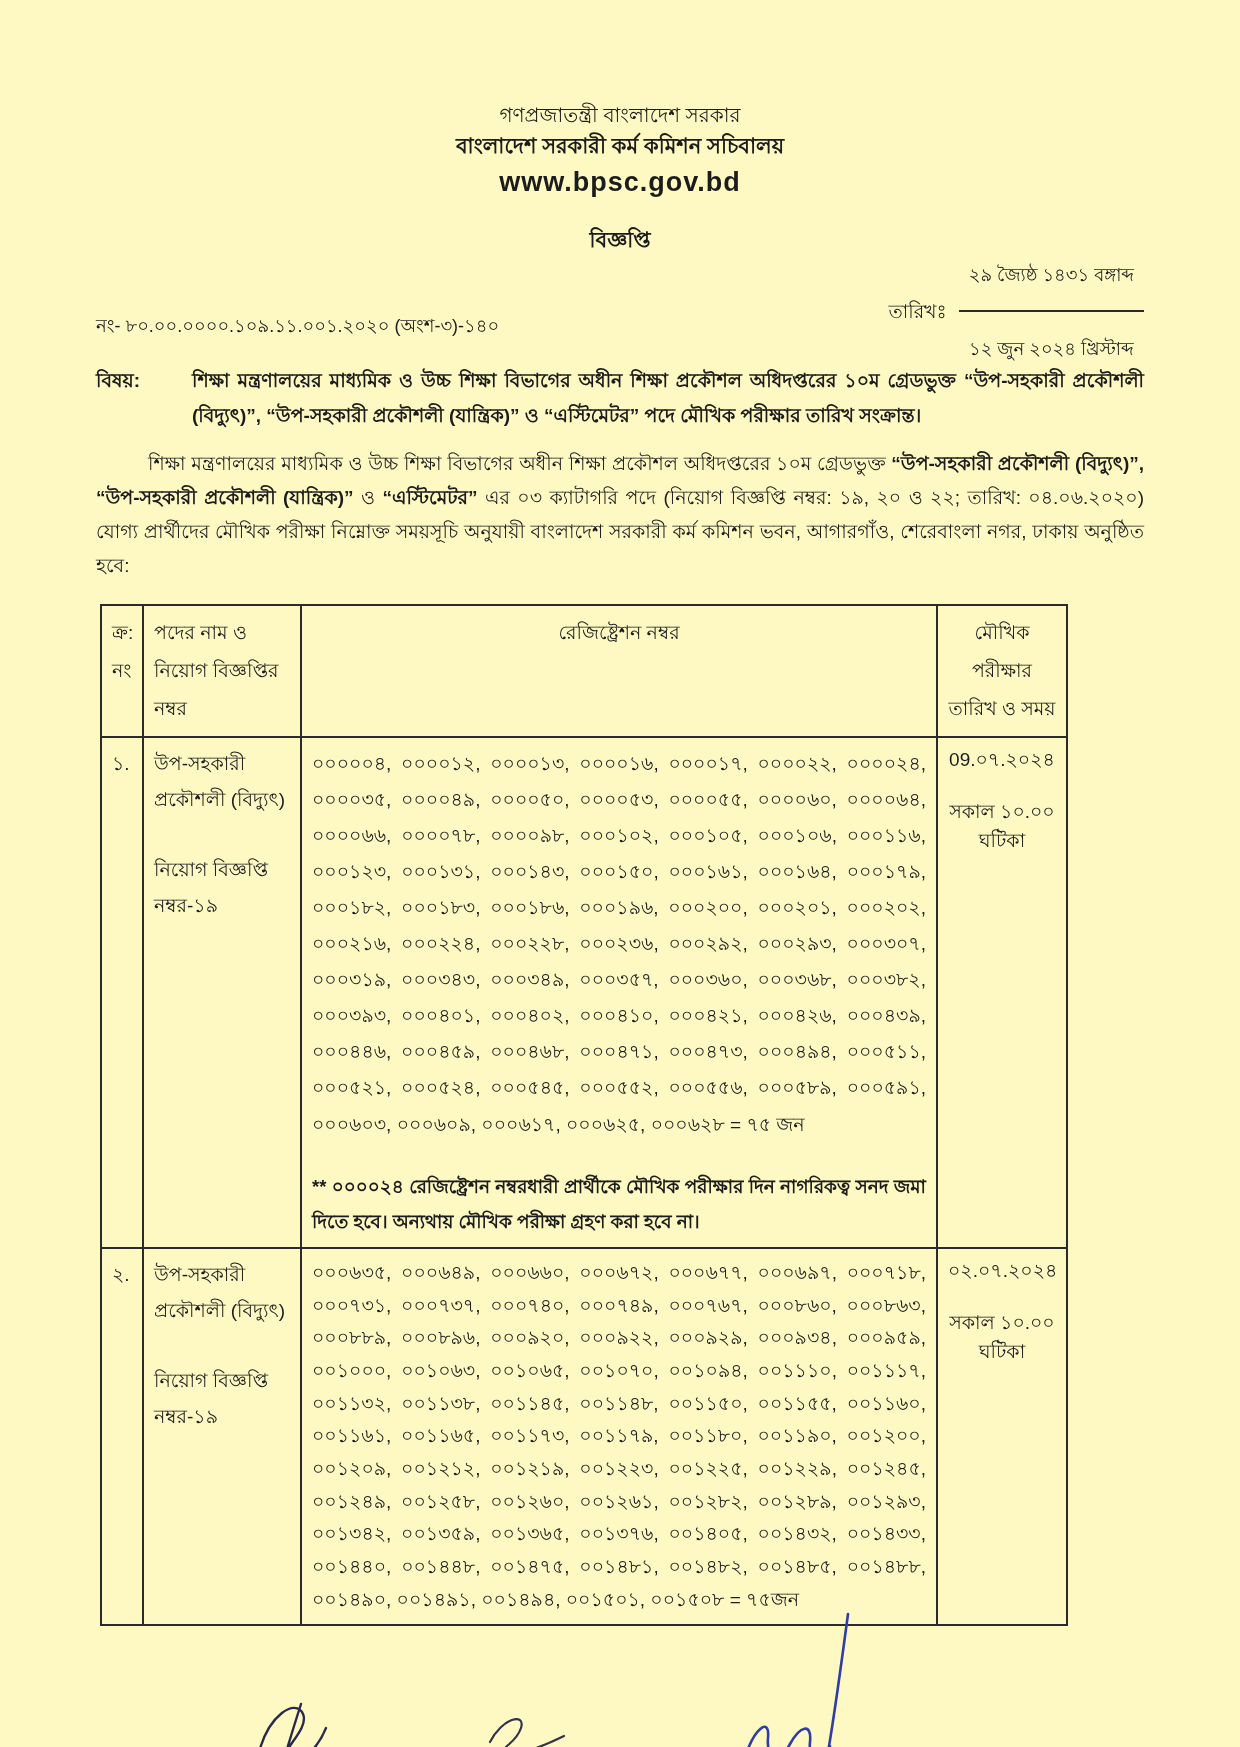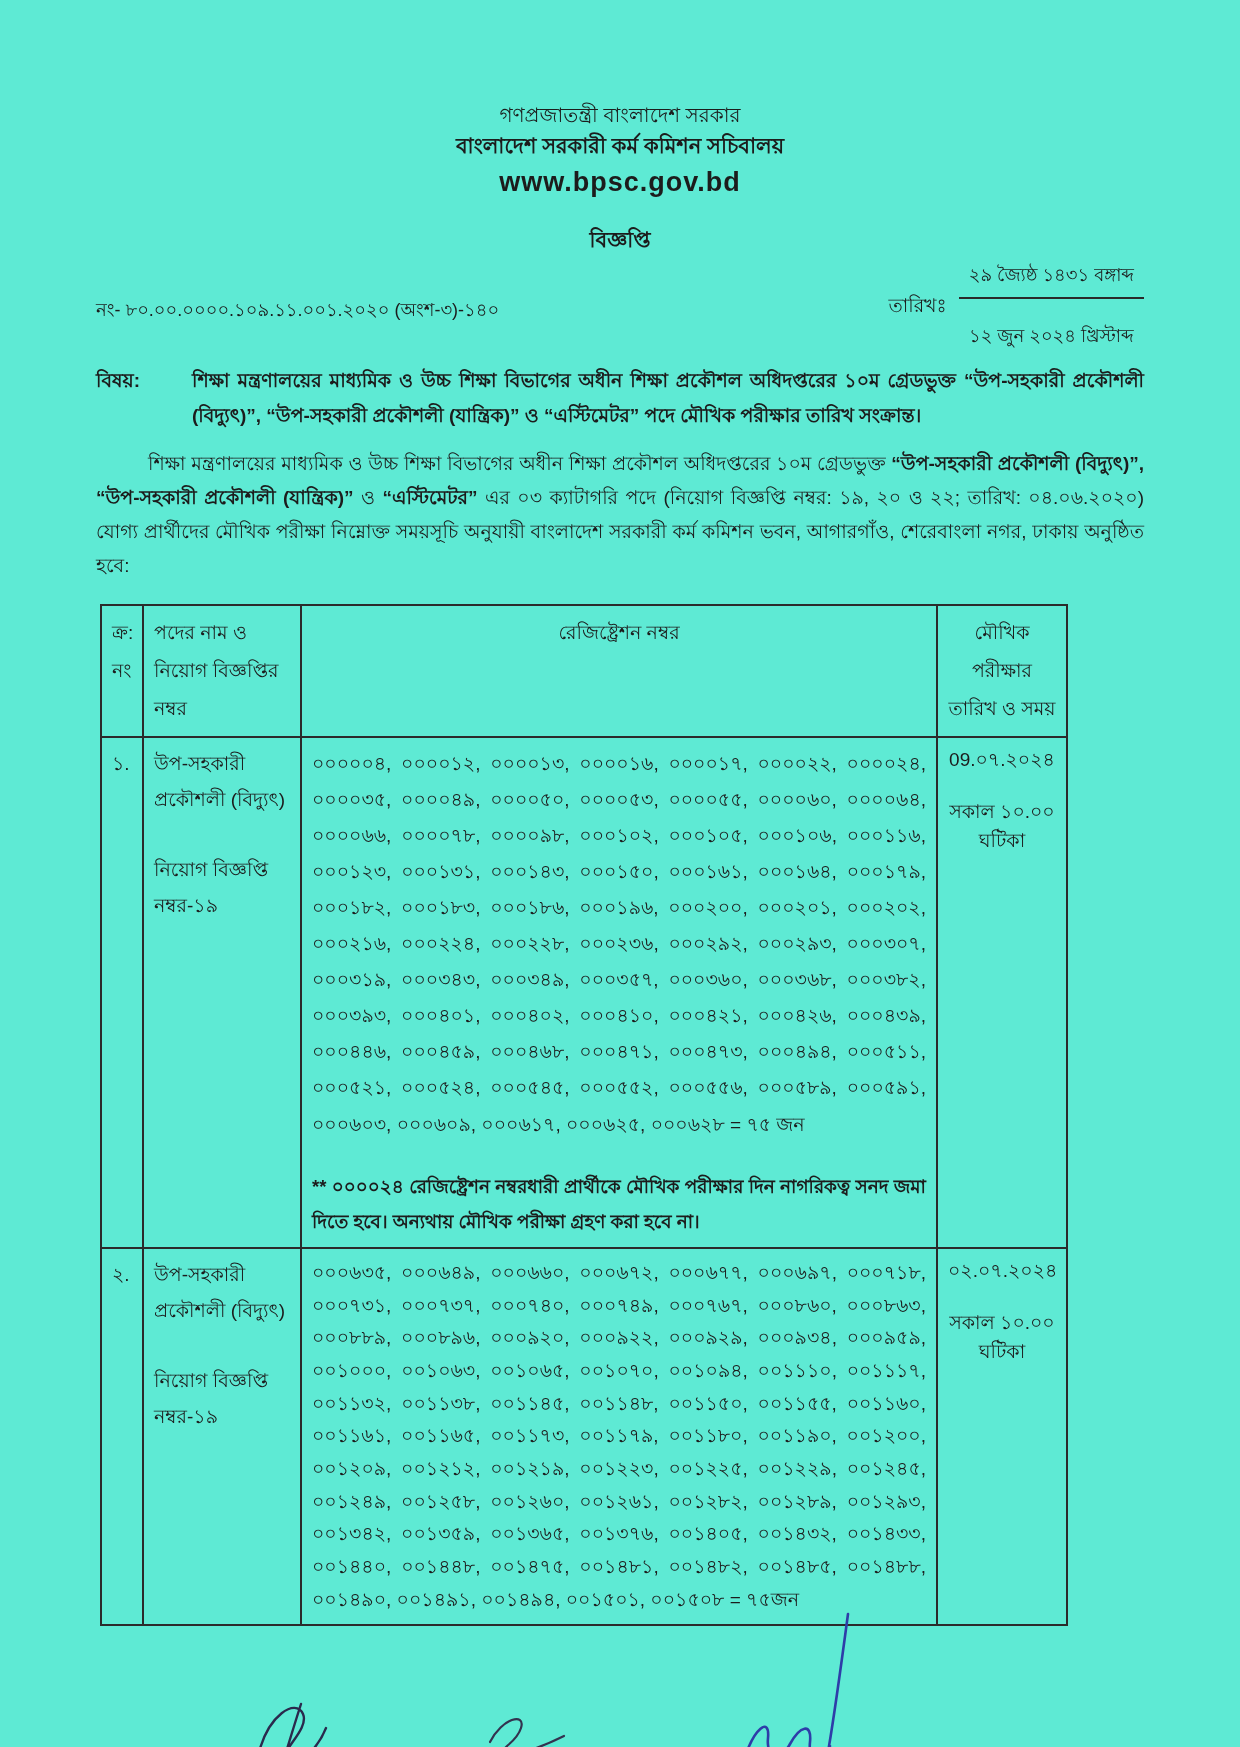--- a/index.html
+++ b/index.html
@@ -1,39 +1,39 @@
 <!DOCTYPE html>
 <html><head>
 <meta charset="utf-8">
 <style>
   html,body { margin:0; padding:0; background:#ffffff; }
   .page {
     position:relative;
     width:1240px; height:1747px;
-    background:#5eead4;
+    background:#fef9c3;
     color:#1c1c1c;
     font-family:"Liberation Sans","DejaVu Sans",sans-serif;
     overflow:hidden;
   }
   .center { text-align:center; }
 
   
   .letterhead { padding-top:100px; }
   .h-gov   { font-size:20px; line-height:1.5; }
   .h-org   { font-size:21px; font-weight:bold; line-height:1.55; }
   .h-addr  { font-size:20px; line-height:1.55; }
   .h-web   { font-size:27px; font-weight:bold; letter-spacing:1px; margin-top:4px; }
   .h-notice{ font-size:21px; font-weight:bold; margin-top:26px; }
 
   
   .meta { position:relative; margin:2px 96px 0 96px; height:88px; }
-  .memo-no { position:absolute; left:0; bottom:22px; font-size:18px; }
+  .memo-no { position:absolute; left:0; bottom:6px; font-size:18px; }
   .dateblock { position:absolute; right:0; top:0; display:flex; align-items:center; gap:12px; }
   .date-label { font-size:19px; }
-  .date-stack { display:inline-flex; flex-direction:column; text-align:center; font-size:18px; }
+  .date-stack { display:inline-flex; flex-direction:column; text-align:center; font-size:18px;gap:13px; }
   .date-top { padding:0 10px 5px 10px; }
   .date-bottom { border-top:2px solid #2a2a2a; padding:23px 10px 0 10px; }
 
   
   .subject { display:flex; margin:14px 96px 8px 96px; font-weight:bold; font-size:19px; line-height:1.85;gap:38px; }
   .subject-label { flex:none; width:58px; }
   .subject-text { flex:1; text-align:justify; }
 
   
   .para { margin:14px 96px 0 96px; font-size:19px; line-height:1.8; text-align:justify; text-indent:52px; }

